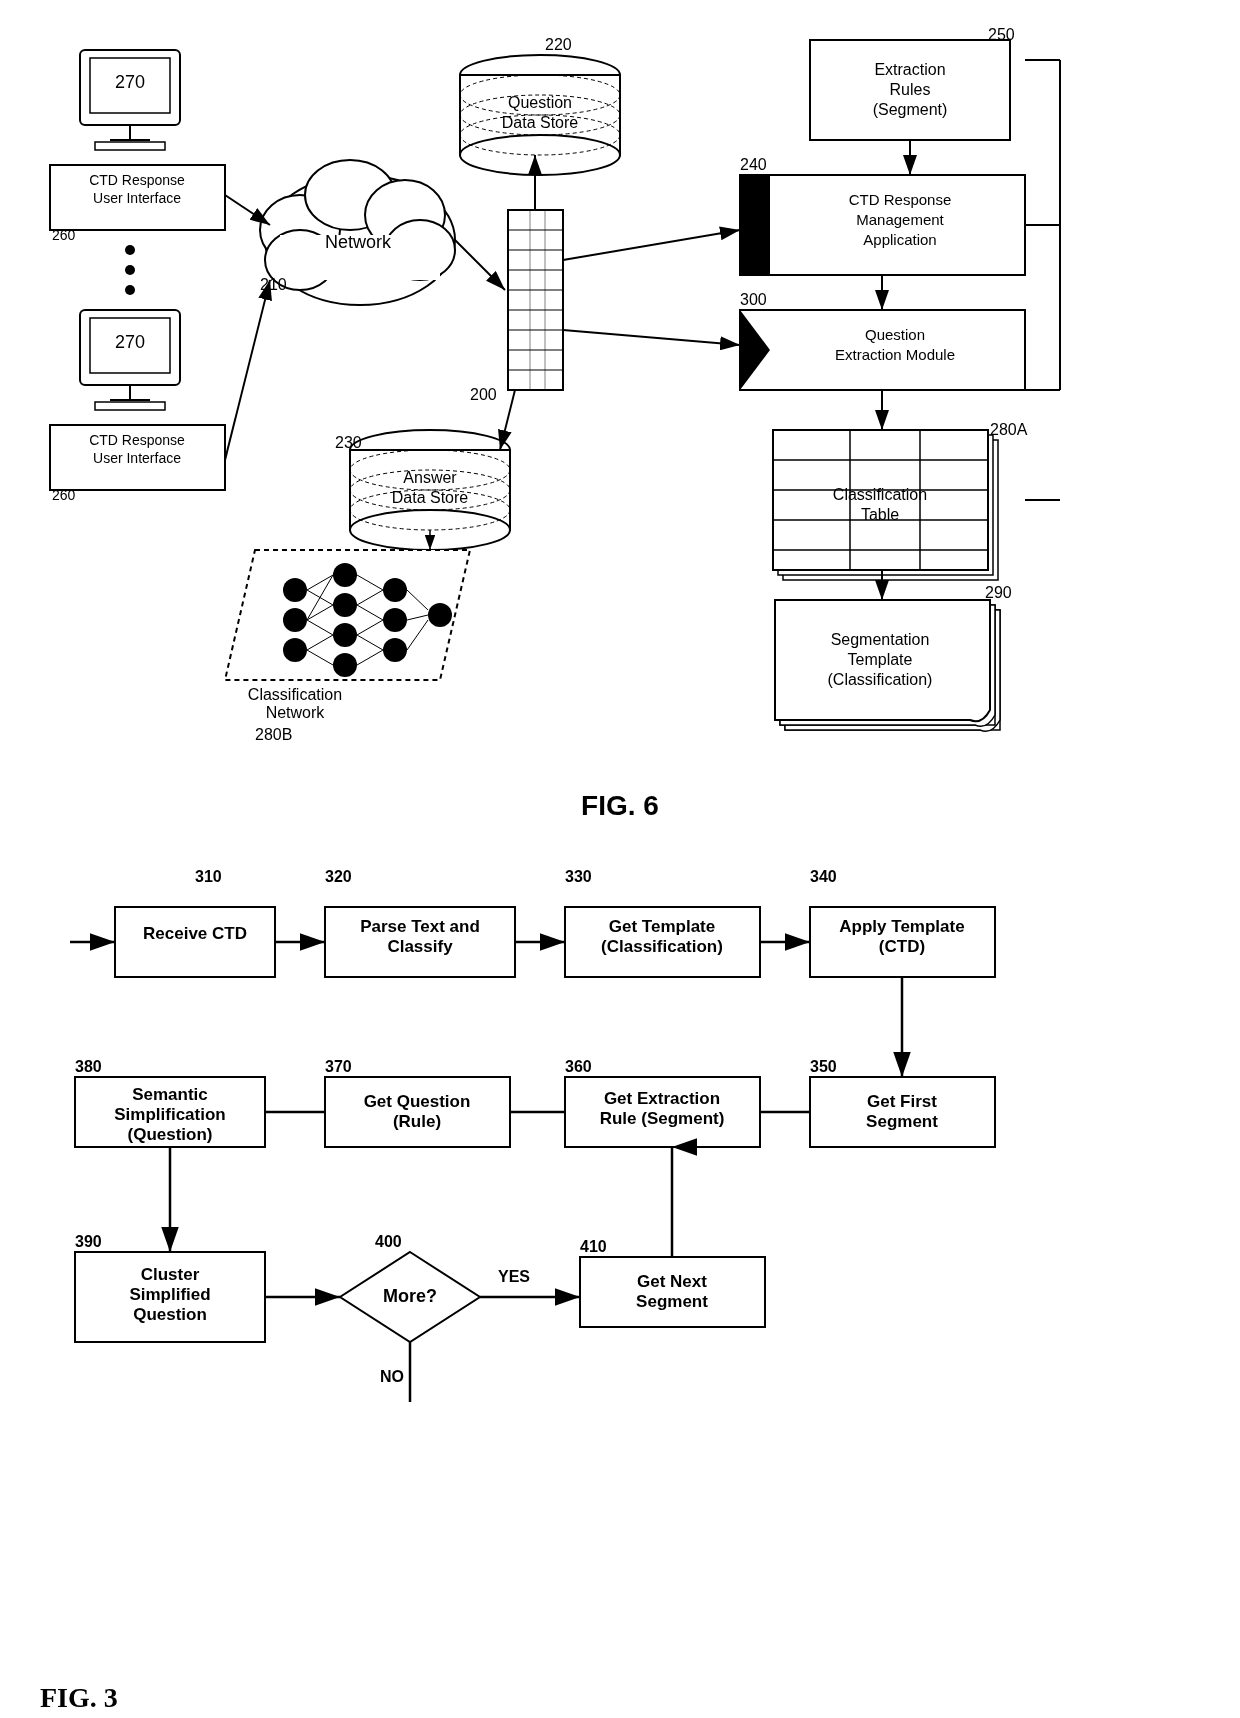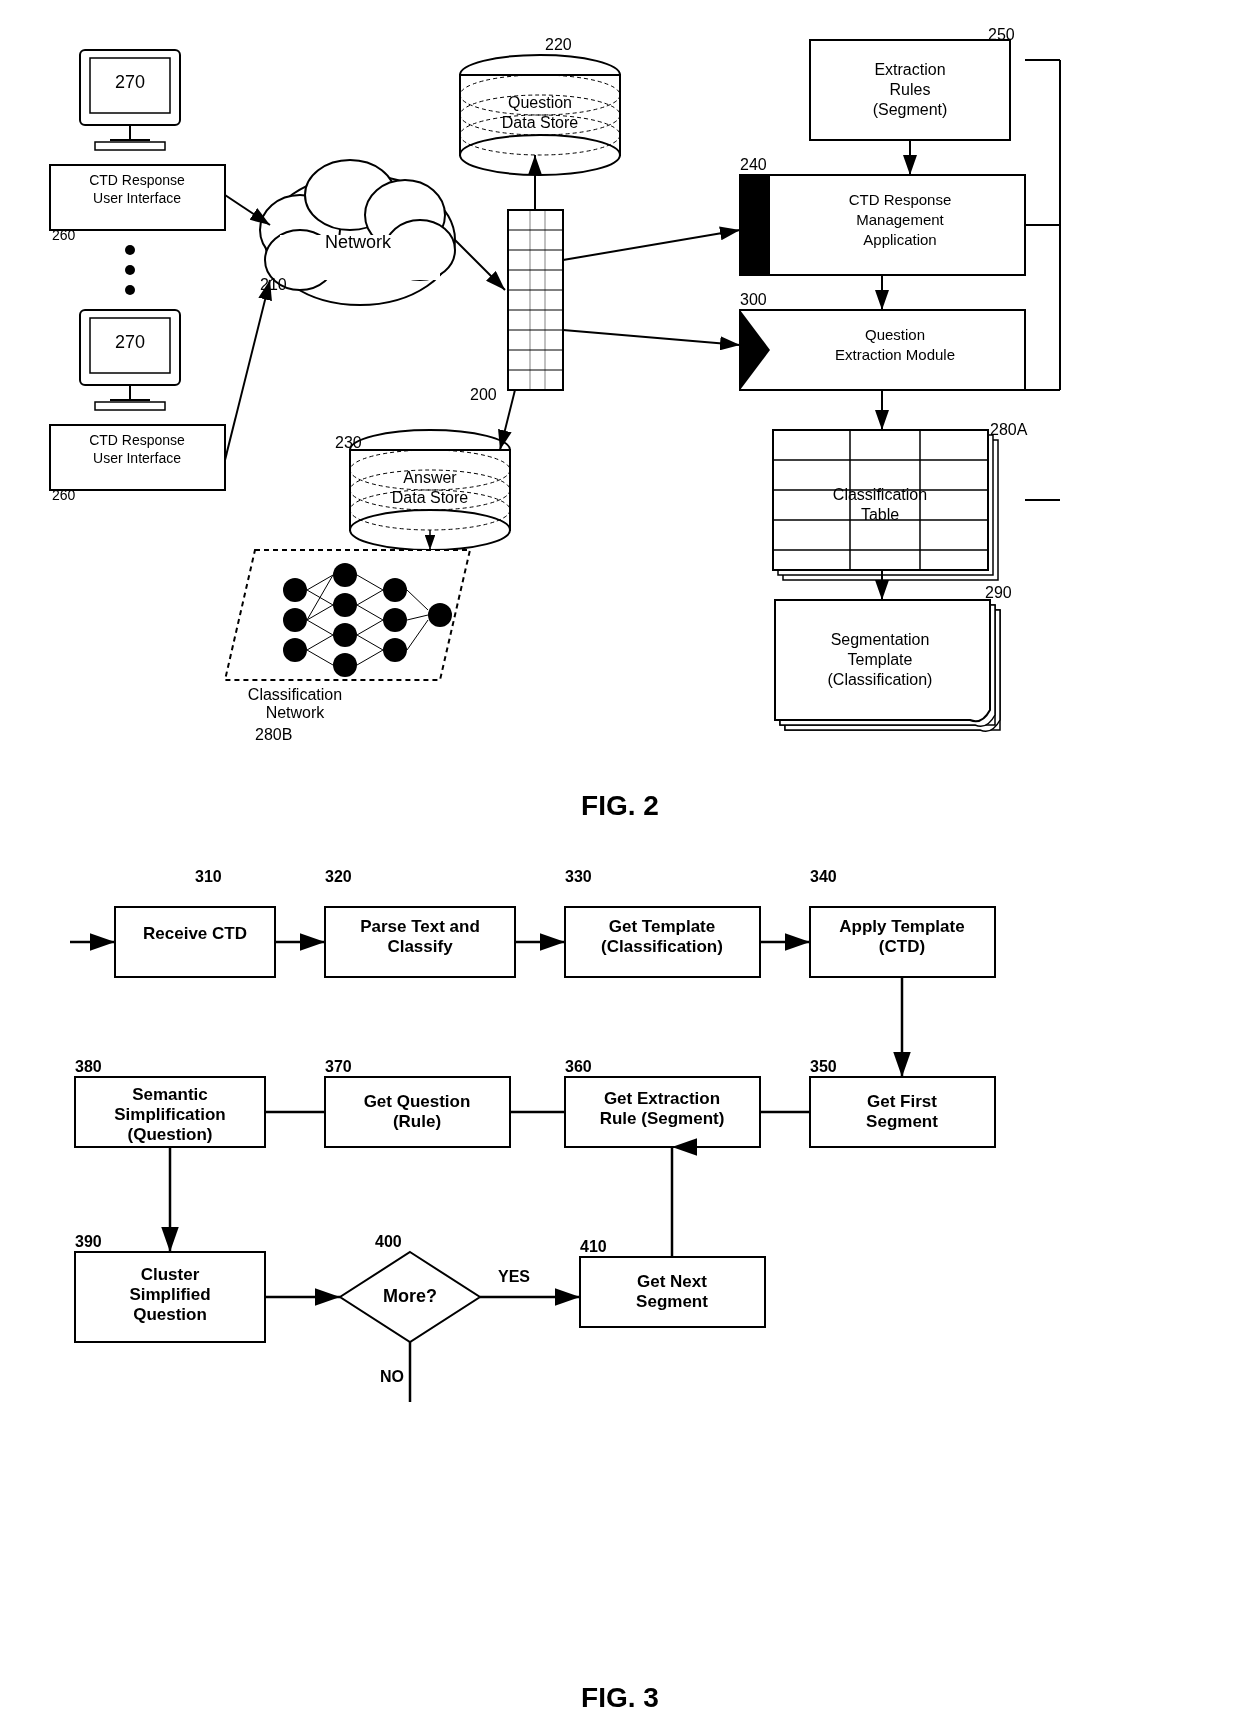--- a/index.html
+++ b/index.html
@@ -36,25 +36,25 @@
     
     .fig3-container {
       position: relative;
       width: 1160px;
       height: 820px;
       margin: 0 auto;
       font-weight: bold;
     }
 
     .fig3-title {
-      text-align: center;
       font-size: 28px;
       font-weight: bold;
       margin-top: 10px;
       margin-bottom: 32px;
+      font-family: Liberation Serif, serif;
     }
 
     
     .diagram-svg {
       width: 100%;
       height: 100%;
     }
   </style>
 </head>
 <body>
@@ -259,21 +259,21 @@
       <line x1="985" y1="40" x2="1020" y2="40" stroke="black" stroke-width="2"></line>
       <line x1="985" y1="205" x2="1020" y2="205" stroke="black" stroke-width="2"></line>
       <line x1="1020" y1="40" x2="1020" y2="370" stroke="black" stroke-width="2"></line>
       <line x1="985" y1="370" x2="1020" y2="370" stroke="black" stroke-width="2"></line>
       <line x1="985" y1="480" x2="1020" y2="480" stroke="black" stroke-width="2"></line>
 
       <line x1="390" y1="510" x2="390" y2="530" stroke="black" stroke-width="1.5" stroke-dasharray="5,4" marker-end="url(#arrowhead)"></line>
     </svg>
   </div>
 
-  <div class="fig2-title">FIG. 2</div>
+  <div class="fig2-title">FIG. 6</div>
 
   <div class="fig3-container">
     <svg class="diagram-svg" viewBox="0 0 1160 800" xmlns="http://www.w3.org/2000/svg">
       <defs>
         <marker id="arr2" markerWidth="10" markerHeight="7" refX="10" refY="3.5" orient="auto">
           <polygon points="0 0, 10 3.5, 0 7" fill="black"></polygon>
         </marker>
         <marker id="arr2-left" markerWidth="10" markerHeight="7" refX="0" refY="3.5" orient="auto">
           <polygon points="10 0, 0 3.5, 10 7" fill="black"></polygon>
         </marker>

